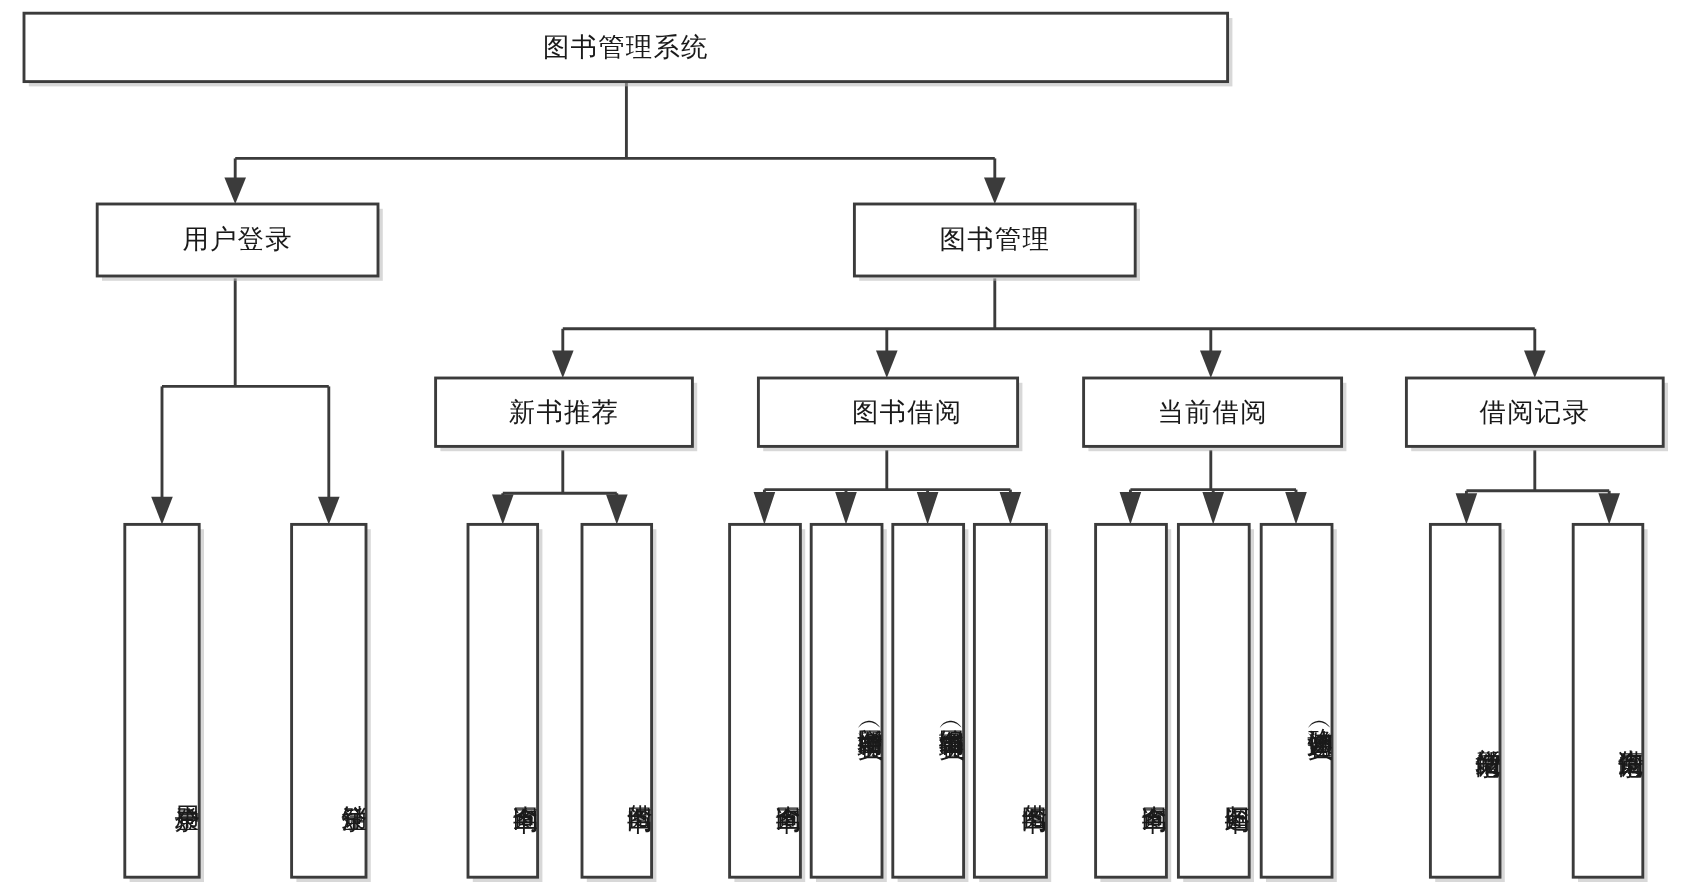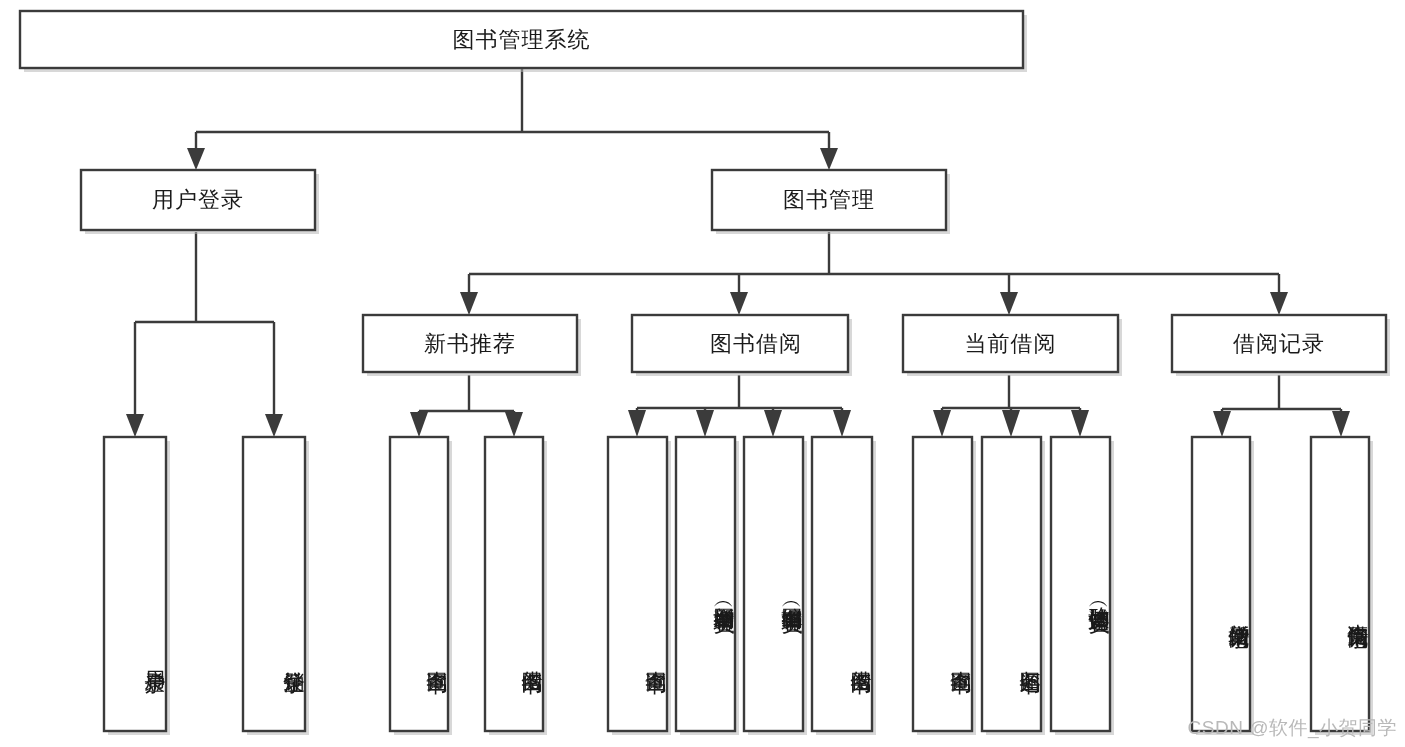--- a/index.html
+++ b/index.html
@@ -241,15 +241,14 @@
   <div class="vlabel" style="left:744px; top:437px; width:59px; height:294px; padding-top:10px;">编辑图书（管理员）</div>
   <div class="vlabel" style="left:812px; top:437px; width:60px; height:294px; padding-top:72px;">借阅图书</div>
 
   <div class="vlabel" style="left:913px; top:437px; width:59px; height:294px; padding-top:72px;">查询图书</div>
   <div class="vlabel" style="left:982px; top:437px; width:59px; height:294px; padding-top:72px;">归还图书</div>
   <div class="vlabel" style="left:1051px; top:437px; width:59px; height:294px; padding-top:10px;">确认归还（管理员）</div>
 
   <div class="vlabel" style="left:1192px; top:437px; width:58px; height:294px; padding-top:26px;">新增借阅记录</div>
   <div class="vlabel" style="left:1311px; top:437px; width:58px; height:294px; padding-top:26px;">查询借阅记录</div>
 
-  <div class="watermark">CSDN @软件_小贺同学</div>
 
 </div>
 
 </body></html>

